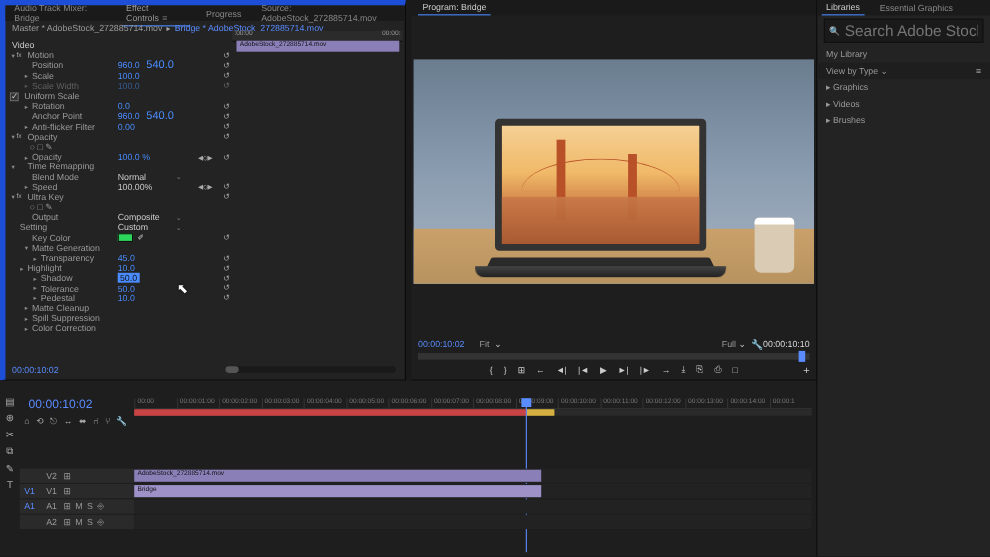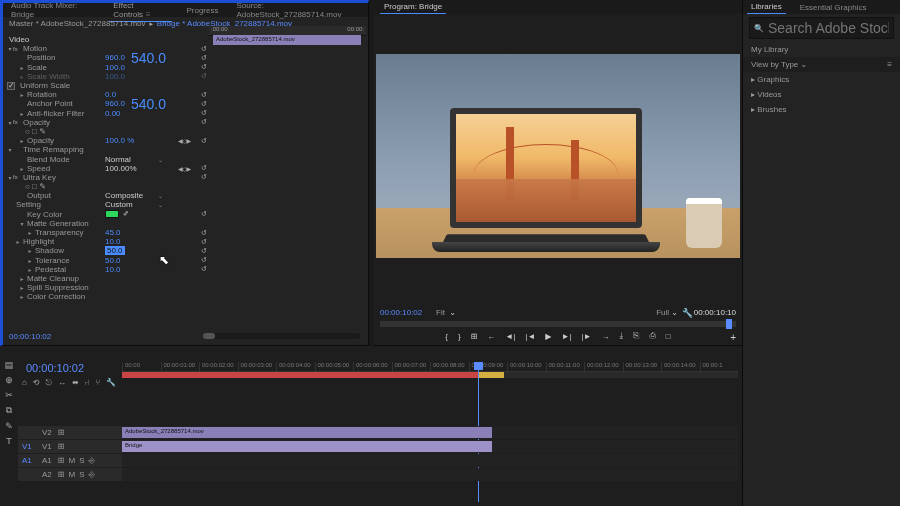--- a/index.html
+++ b/index.html
@@ -1,35 +1,35 @@
 <!DOCTYPE html>
 <html><head>
 <meta charset="utf-8">
 <style>
 *{margin:0;padding:0;box-sizing:border-box;font-family:Arial,sans-serif;font-size:8px;color:#999;user-select:none}
 body{background:#1a1a1a;width:900px;height:506px;overflow:hidden;position:relative}
-.panel{background:#232323;border:3px solid #1d4ed8}
+.panel{background:#232323;border:5px solid #1d4ed8}
 .tabbar{height:14px;background:#1a1a1a;display:flex;align-items:center;padding:0 4px;gap:10px}
 .tab{padding:2px 4px;color:#888}
 .tab.active{color:#ccc;border-bottom:1px solid #4a8cff}
 .tab .x{margin-left:3px;color:#666}
 
 #ec{position:absolute;left:0;top:0;width:369px;height:346px;background:#232323;border-right:1px solid #0a0a0a;border-bottom:1px solid #0a0a0a}
 #ec .crumb{height:12px;padding:2px 6px;font-size:7px;color:#aaa}
 #ec .crumb .link{color:#5a8cff}
 
 #ec-ruler{position:absolute;top:23px;left:206px;right:2px;height:10px;background:#2b2b2b;border-bottom:1px solid #111}
 #ec-clip{position:absolute;top:32px;left:210px;width:148px;height:10px;background:#8b7fb8;color:#111;font-size:6px;padding:1px 3px;overflow:hidden}
 #ec .tree{position:absolute;top:32px;left:0;width:206px;bottom:20px;overflow:hidden}
 .row{display:flex;align-items:center;height:9.2px;padding-left:4px;position:relative}
 .tw{display:inline-block;width:6px;text-align:center;color:#888;font-size:6px}
 .fx{display:inline-block;width:8px;font-size:6px;color:#aaa}
 .lbl{flex:0 0 auto;padding-left:2px}
 .val{position:absolute;left:102px;color:#4a8cff;font-size:8px}
-.val2{position:absolute;left:128px;color:#4a8cff;font-size:14px}
+.val2{position:absolute;left:128px;color:#4a8cff;font-size:10px}
 .sel{background:#4a8cff;color:#111;padding:0 2px}
 .dd{position:absolute;left:102px;font-size:8px;color:#ccc}
 .ddcaret{position:absolute;left:155px;color:#888;font-size:6px}
 .kfline{position:absolute;left:196px;width:10px;text-align:center;font-size:7px;color:#aaa}
 .swatch{position:absolute;left:102px;width:14px;height:8px;background:#2bd65a;border:1px solid #111}
 .eyedrop{position:absolute;left:120px;font-size:7px;color:#ccc}
 .chkbox{display:inline-block;width:8px;height:8px;border:1px solid #666;background:#333;margin-right:3px;position:relative}
 .chkbox.on::after{content:"✓";position:absolute;top:-2px;left:0;font-size:8px;color:#ccc}
 .speed-arrows{position:absolute;left:175px;font-size:6px;color:#aaa;letter-spacing:-1px}
 #ec-tc{position:absolute;left:6px;bottom:4px;color:#5a8cff;font-size:8px}

